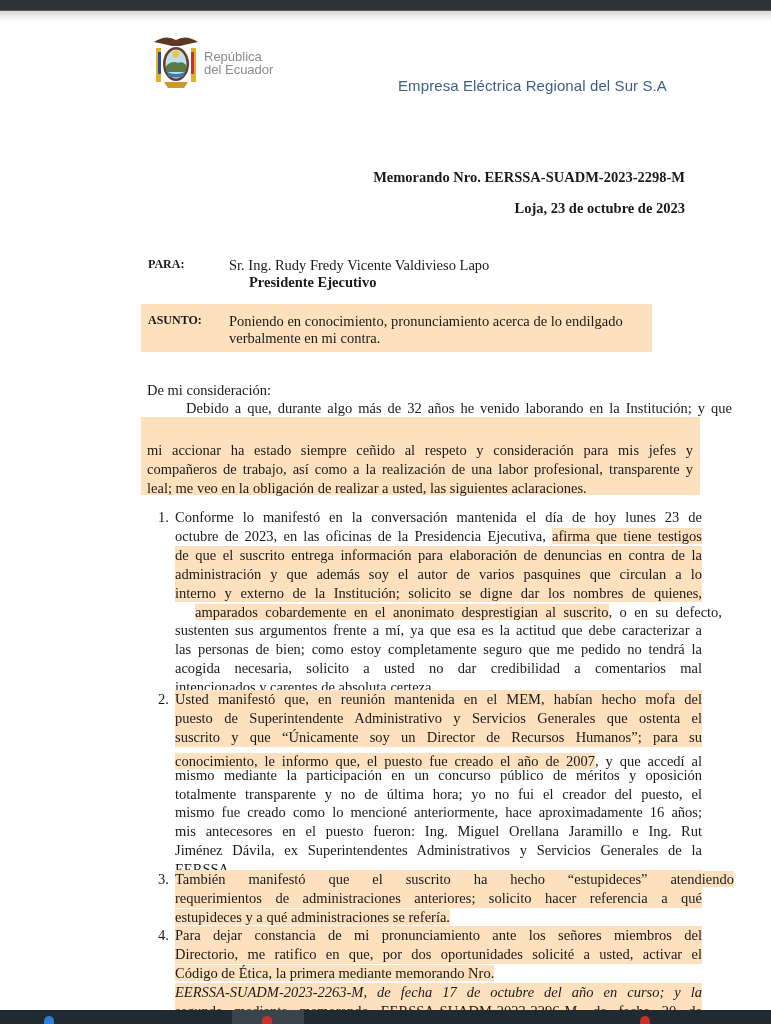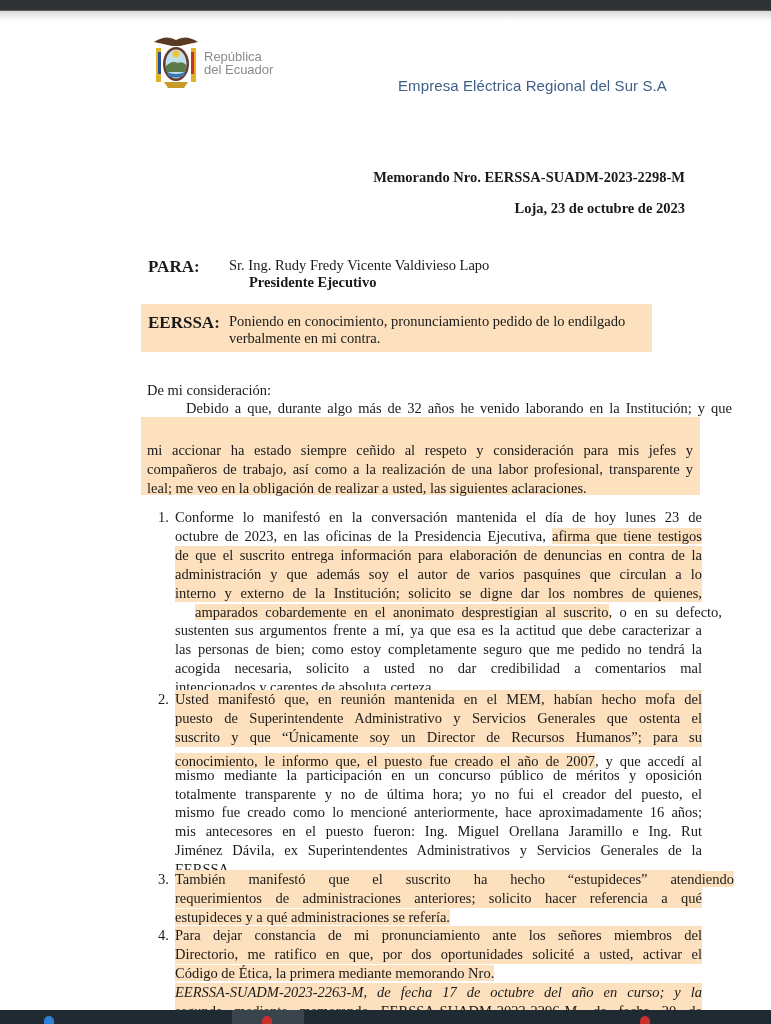--- a/index.html
+++ b/index.html
@@ -5,21 +5,21 @@
   html,body{margin:0;padding:0;}
   body{width:771px;height:1024px;overflow:hidden;background:#ffffff;position:relative;font-family:"Liberation Serif","DejaVu Serif",serif;color:#1a1a1a;}
   .topbar{position:absolute;left:0;top:0;width:771px;height:10px;background:#303336;border-bottom:1px solid #5a5c5e;}
   .topshade{position:absolute;left:0;top:11px;width:771px;height:10px;background:linear-gradient(#d8d8d8,#ffffff);}
   .page{position:absolute;left:0;top:21px;width:771px;height:989px;background:#fff;}
   .logo{position:absolute;left:150px;top:32px;width:52px;height:58px;}
   .logo-text{position:absolute;left:204px;top:50px;font-family:"Liberation Sans","DejaVu Sans",sans-serif;font-size:13px;line-height:13px;color:#8a8a8a;}
   .company{position:absolute;left:398px;top:77px;font-family:"Liberation Sans","DejaVu Sans",sans-serif;font-size:15px;color:#3e5e87;letter-spacing:0.1px;}
   .memo-no{position:absolute;right:86px;top:169px;font-weight:bold;font-size:14.5px;}
   .memo-date{position:absolute;right:86px;top:200px;font-weight:bold;font-size:14.5px;}
-  .label{position:absolute;font-weight:bold;font-size:17px;}
+  .label{position:absolute;font-weight:bold;font-size:12px;}
   .txt{position:absolute;font-size:14.5px;white-space:nowrap;}
   .hl{background:#fde0bd;}
   .hlbox{position:absolute;background:#fde0bd;}
   .line{position:absolute;font-size:14.5px;white-space:nowrap;line-height:19px;height:19px;}
   .just{text-align:justify;text-align-last:justify;white-space:normal;overflow:hidden;}
   .num{position:absolute;font-size:14.5px;line-height:19px;}
   .taskbar{position:absolute;left:0;top:1010px;width:771px;height:14px;background:#1f2a33;}
   .tb-active{position:absolute;left:232px;top:1010px;width:72px;height:14px;background:#3a444d;}
   .tb-icon{position:absolute;top:1016px;width:10px;height:8px;border-radius:5px 5px 0 0;}
 </style>
@@ -51,22 +51,22 @@
 <div class="company">Empresa Eléctrica Regional del Sur S.A</div>
 
 <div class="memo-no">Memorando Nro. EERSSA-SUADM-2023-2298-M</div>
 <div class="memo-date">Loja, 23 de octubre de 2023</div>
 
 <div class="label" style="left:148px;top:257px;">PARA:</div>
 <div class="txt" style="left:229px;top:257px;">Sr. Ing. Rudy Fredy Vicente Valdivieso Lapo</div>
 <div class="txt" style="left:229px;top:274px;font-weight:bold;margin-left:20px;">Presidente Ejecutivo</div>
 
 <div class="hlbox" style="left:141px;top:304px;width:511px;height:48px;"></div>
-<div class="label" style="left:148px;top:313px;">EERSSA:</div>
-<div class="txt" style="left:229px;top:313px;">Poniendo en conocimiento, pronunciamiento pedido de lo endilgado</div>
+<div class="label" style="left:148px;top:313px;">ASUNTO:</div>
+<div class="txt" style="left:229px;top:313px;">Poniendo en conocimiento, pronunciamiento acerca de lo endilgado</div>
 <div class="txt" style="left:229px;top:330px;">verbalmente en mi contra.</div>
 
 <div class="txt" style="left:147px;top:382px;">De mi consideración:</div>
 
 <div class="hlbox" style="left:141px;top:417px;width:559px;height:78px;"></div>
 <div id="intro">
     <div class="line just" style="left: 147px; top: 399px; width: 546px; margin-left: 39px;">Debido a que, durante algo más de 32 años he venido laborando en la Institución; y que</div>
     <div class="line just" style="left: 147px; top: 441px; width: 546px;">mi accionar ha estado siempre ceñido al respeto y consideración para mis jefes y</div>
     <div class="line just" style="left: 147px; top: 460px; width: 546px;">compañeros de trabajo, así como a la realización de una labor profesional, transparente y</div>
     <div class="line" style="left: 147px; top: 479px;">leal; me veo en la obligación de realizar a usted, las siguientes aclaraciones.</div>

